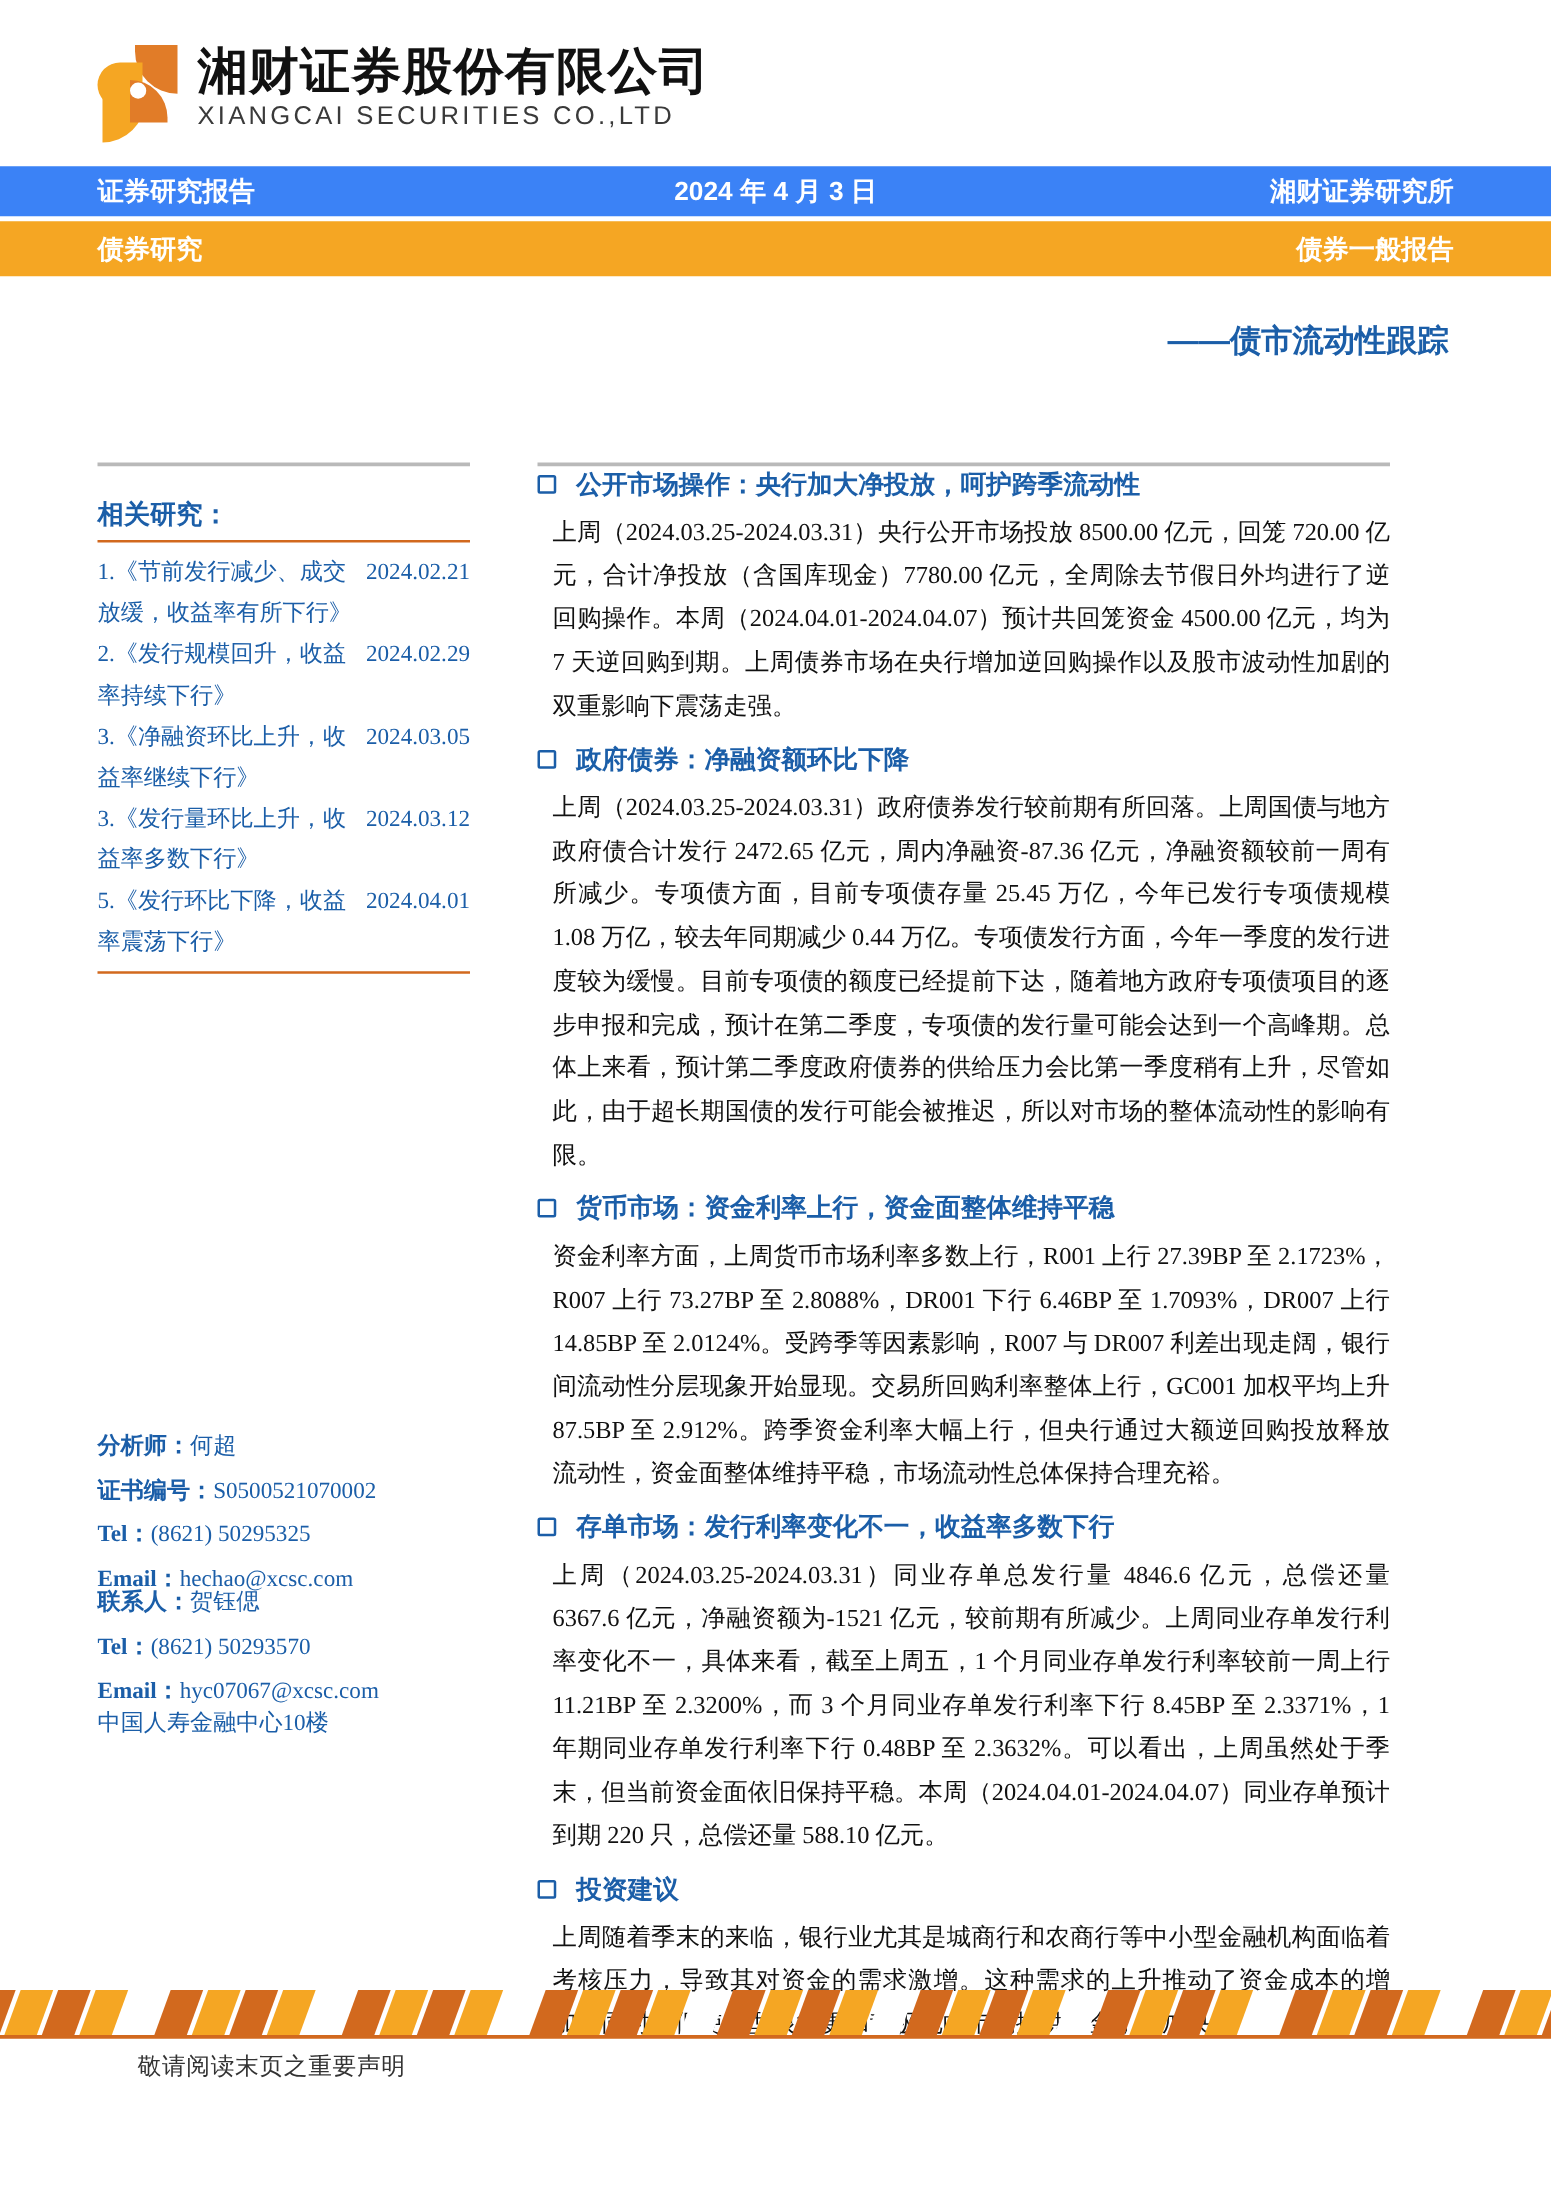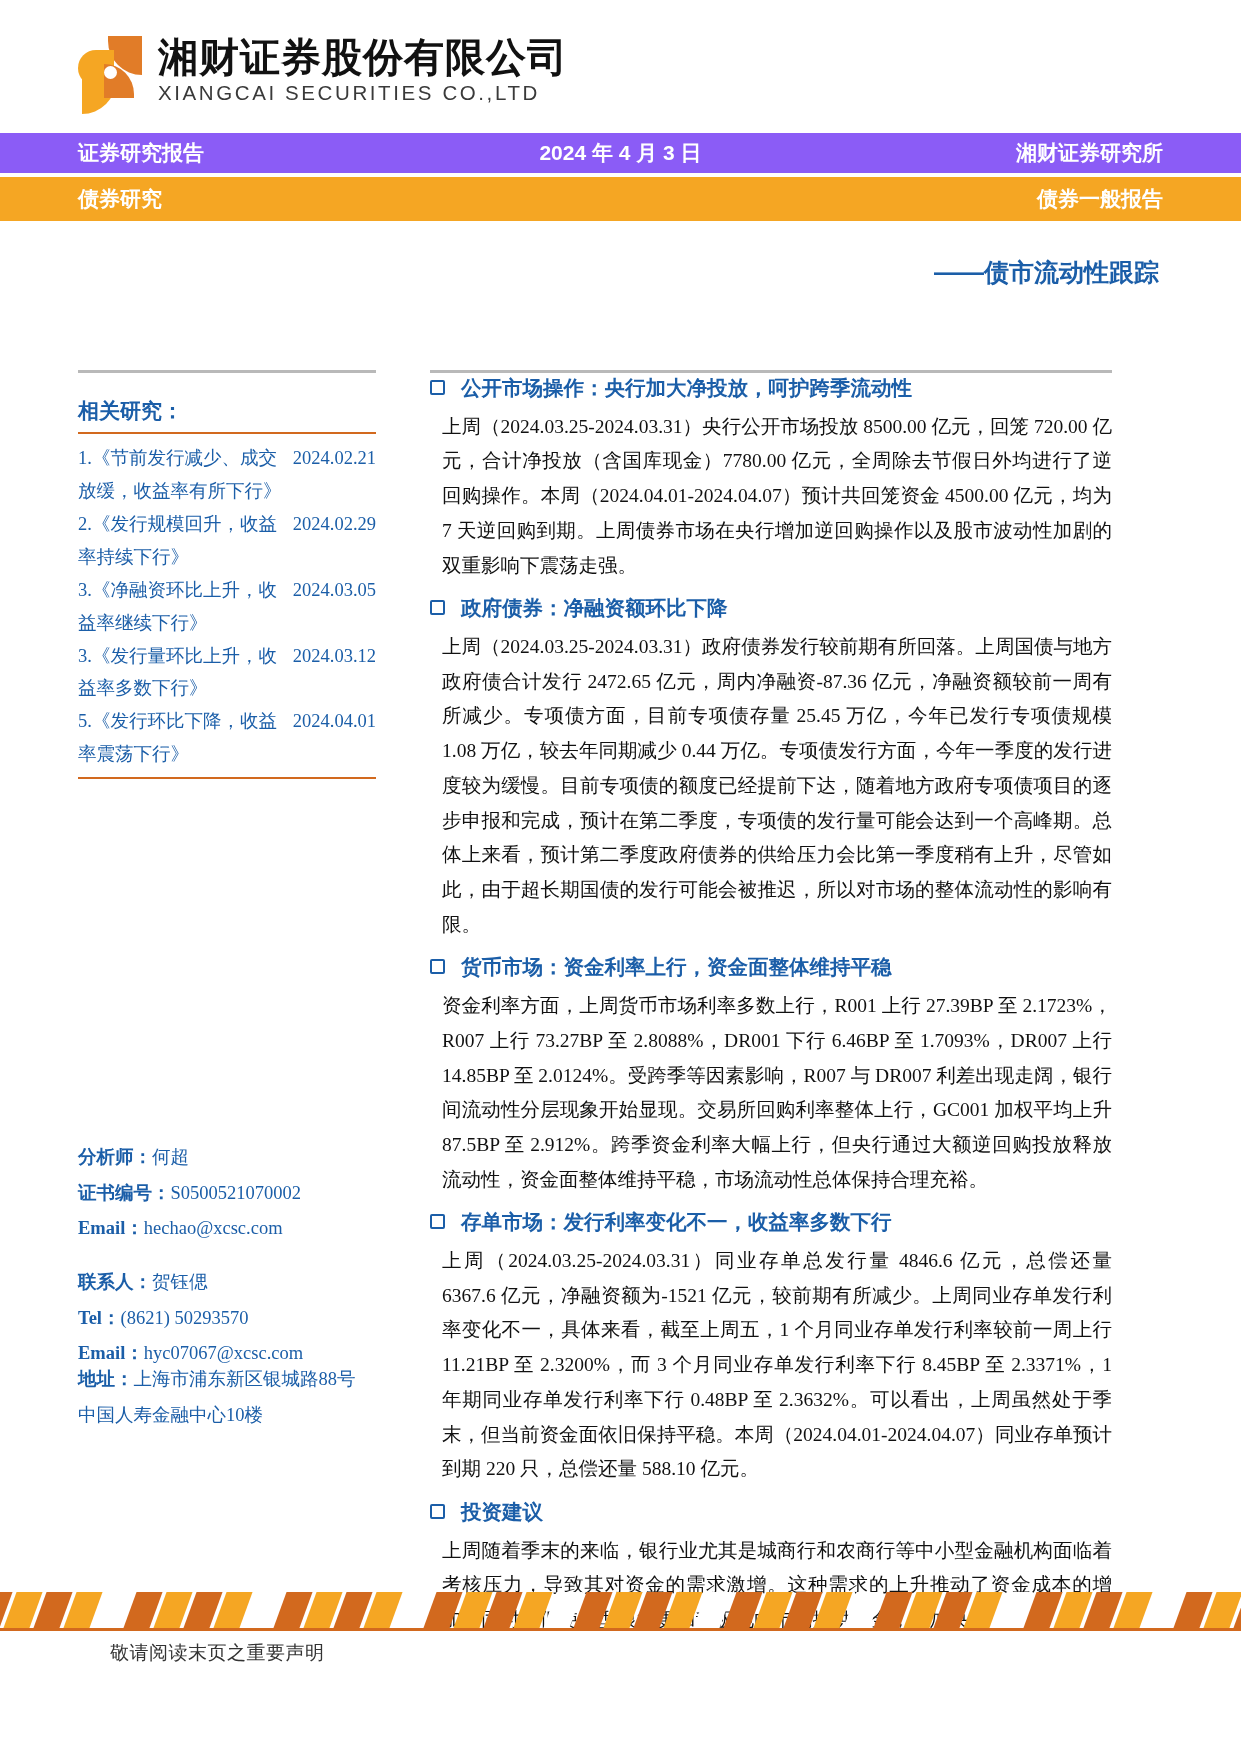--- a/index.html
+++ b/index.html
@@ -97,21 +97,21 @@
     display: flex;
     align-items: center;
     font-family: "Liberation Sans", "DejaVu Sans", sans-serif;
     color: #ffffff;
     font-size: 21px;
     font-weight: bold;
   }
   .bar-dark {
     top: 133px;
     height: 40px;
-    background: #8b5cf6;
+    background: #3b82f6;
   }
   .bar-light {
     top: 177px;
     height: 44px;
     background: #F5A623;
   }
   .bar .seg-left {
     position: absolute;
     left: 78px;
     white-space: nowrap;
@@ -382,40 +382,40 @@
 </div>
 
 <div class="contact-block contact-analyst">
   <div>
     <span class="lbl">分析师：</span><span class="val">何超</span>
   </div>
   <div>
     <span class="lbl">证书编号：</span><span class="val">S0500521070002</span>
   </div>
   <div>
+    <span class="lbl">Tel：</span><span class="val">(8621) 50295325</span>
+  </div>
+  <div>
     <span class="lbl">Email：</span><span class="val">hechao@xcsc.com</span>
   </div>
 </div>
 
 <div class="contact-block contact-person">
   <div>
     <span class="lbl">联系人：</span><span class="val">贺钰偲</span>
   </div>
   <div>
     <span class="lbl">Tel：</span><span class="val">(8621) 50293570</span>
   </div>
   <div>
     <span class="lbl">Email：</span><span class="val">hyc07067@xcsc.com</span>
   </div>
 </div>
 
 <div class="contact-block contact-address">
-  <div>
-    <span class="lbl">地址：</span><span class="val">上海市浦东新区银城路88号</span>
-  </div>
   <div class="val">中国人寿金融中心10楼</div>
 </div>
 
 <div class="main">
   <div class="main-rule"></div>
 
   <div class="section">
     <div class="sec-head">
       <span class="sec-bullet"></span>
       <span class="sec-title">公开市场操作：央行加大净投放，呵护跨季流动性</span>

